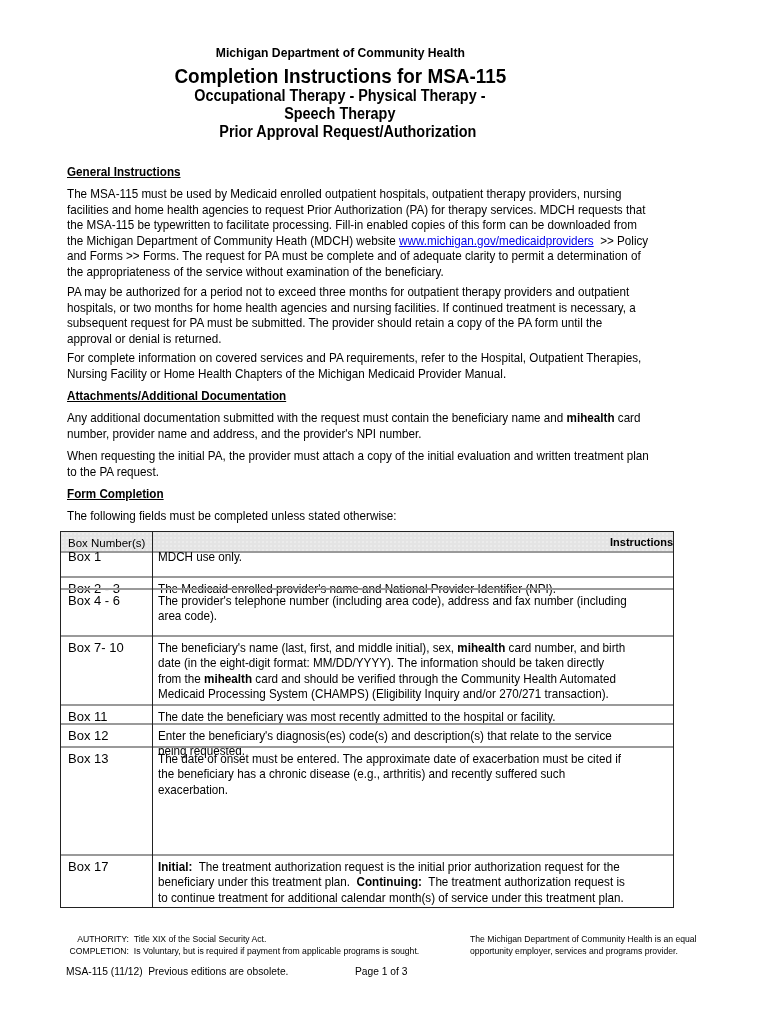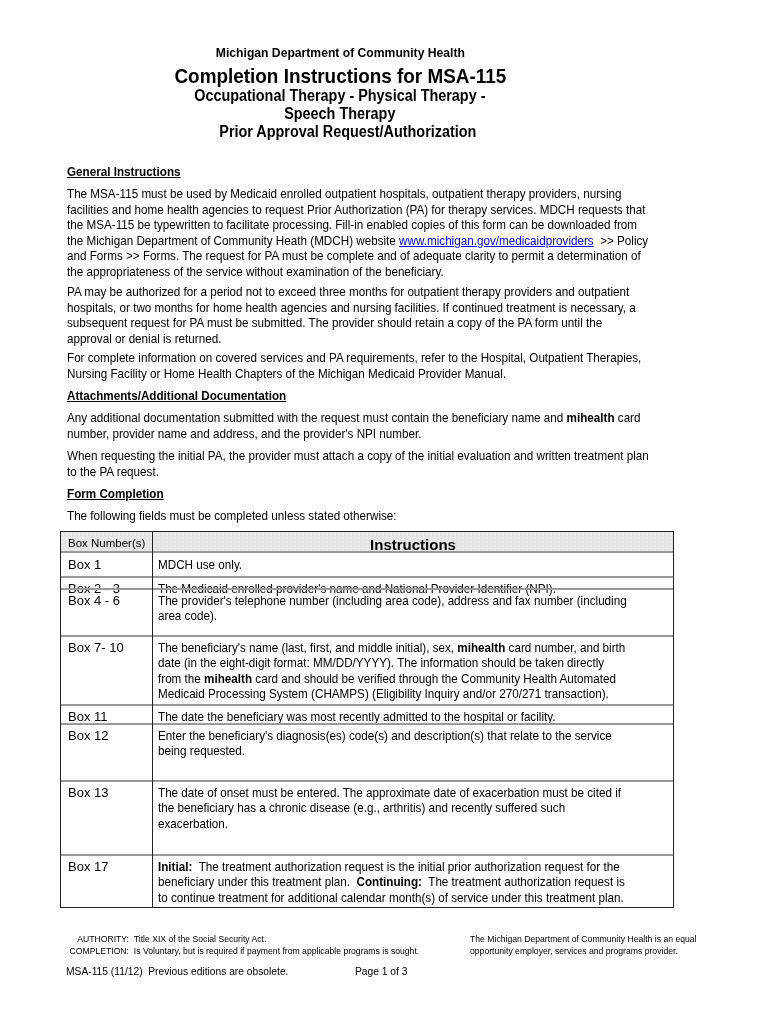--- a/index.html
+++ b/index.html
@@ -46,21 +46,21 @@
     .cell-a {
       position: absolute; left: 7px; top: 3px; font-weight: normal;
       font-size: 13px; line-height: 15px; white-space: nowrap;
     }
     .cell-b {
       position: absolute; left: 97px; top: 3px; width: 580px;
       font-size: 13.2px; line-height: 15.3px; white-space: nowrap;
       transform: scaleX(0.885); transform-origin: left top;
     }
     .head .cell-a { font-size: 11.5px; top: 4px; }
-    .head .cell-h { position: absolute; left: 92px; width: 520px; text-align: center; top: 4px; font-size: 15px; font-weight: bold; }
+    .head .cell-h { position: absolute; left: 92px; width: 520px; text-align: right; top: 4px; font-size: 11px; font-weight: bold; }
 
     
     .foot { position: absolute; font-size: 9.6px; line-height: 11.5px; white-space: nowrap; transform: scaleX(0.9); transform-origin: left top; }
     .foot-lbl { text-align: right; width: 70px; display: inline-block; }
     .foot-left { left: 66px; top: 933px; }
     .foot-right { left: 470px; top: 933px; }
     .foot-edition { position: absolute; left: 66px; top: 965px; font-size: 11.4px; white-space: nowrap; transform: scaleX(0.9); transform-origin: left top; }
     .foot-page { position: absolute; left: 355px; top: 965px; font-size: 11.4px; white-space: nowrap; transform: scaleX(0.9); transform-origin: left top; }
   </style>
 </head>
@@ -109,21 +109,21 @@
 
   <div class="body-text sec-title" style="top:486px;">Form Completion</div>
   <div class="body-text" style="top:508px;">The following fields must be completed unless stated otherwise:</div>
 
   <div class="tbl">
     <div class="row head">
       <span class="cell-a">Box Number(s)</span>
       <span class="cell-h">Instructions</span>
     </div>
 
-    <div class="row" style="top:22px;height:39px;">
+    <div class="row" style="top:14px;height:39px;">
       <span class="cell-a">Box 1</span>
       <div class="cell-b">
           <div>MDCH use only.</div>
         </div>
     </div>
 
     <div class="row sep" style="top:44px;height:23px;">
       <span class="cell-a">Box 2 - 3</span>
       <div class="cell-b">
           <div>The Medicaid enrolled provider's name and National Provider Identifier (NPI).</div>
@@ -156,21 +156,21 @@
     </div>
 
     <div class="row sep" style="top:191px;height:41px;">
       <span class="cell-a">Box 12</span>
       <div class="cell-b">
         <div>Enter the beneficiary's diagnosis(es) code(s) and description(s) that relate to the service</div>
         <div>being requested.</div>
       </div>
     </div>
 
-    <div class="row sep" style="top:248px;height:55px;">
+    <div class="row sep" style="top:214px;height:55px;">
       <span class="cell-a">Box 13</span>
       <div class="cell-b">
         <div>The date of onset must be entered.  The approximate date of exacerbation must be cited if</div>
         <div>the beneficiary has a chronic disease (e.g., arthritis) and recently suffered such</div>
         <div>exacerbation.</div>
       </div>
     </div>
 
 
     <div class="row sep" style="top:322px;height:53px;">

